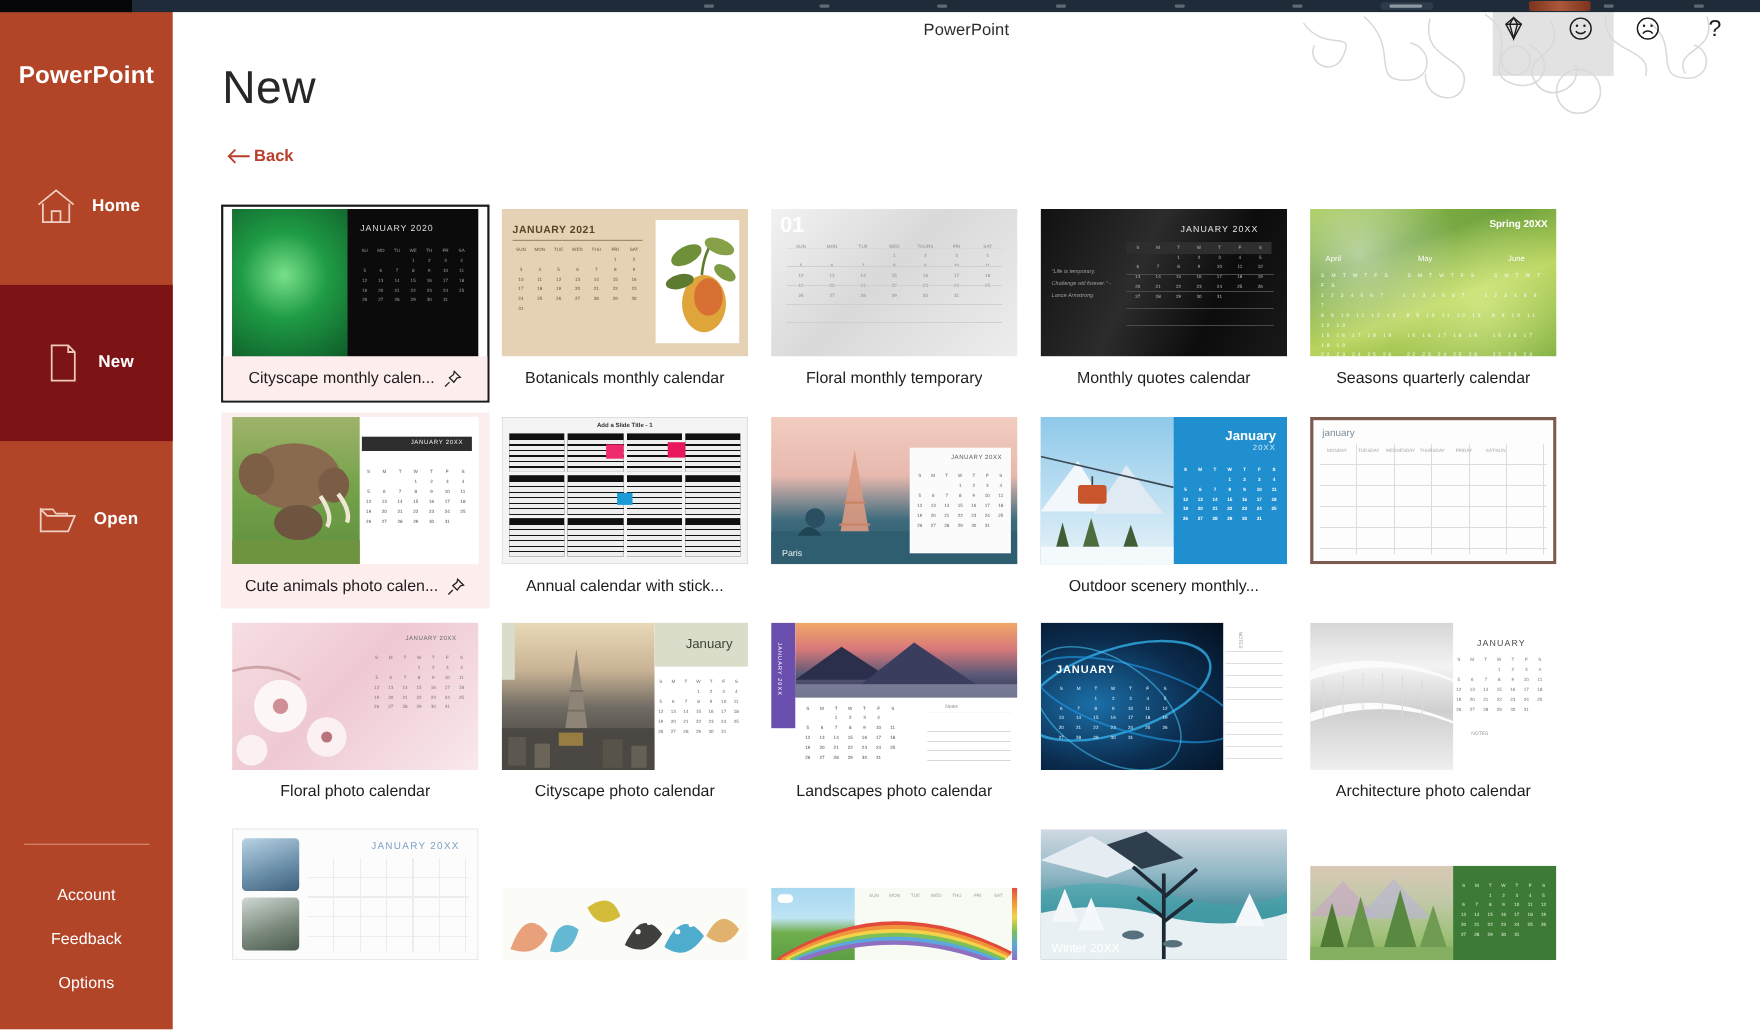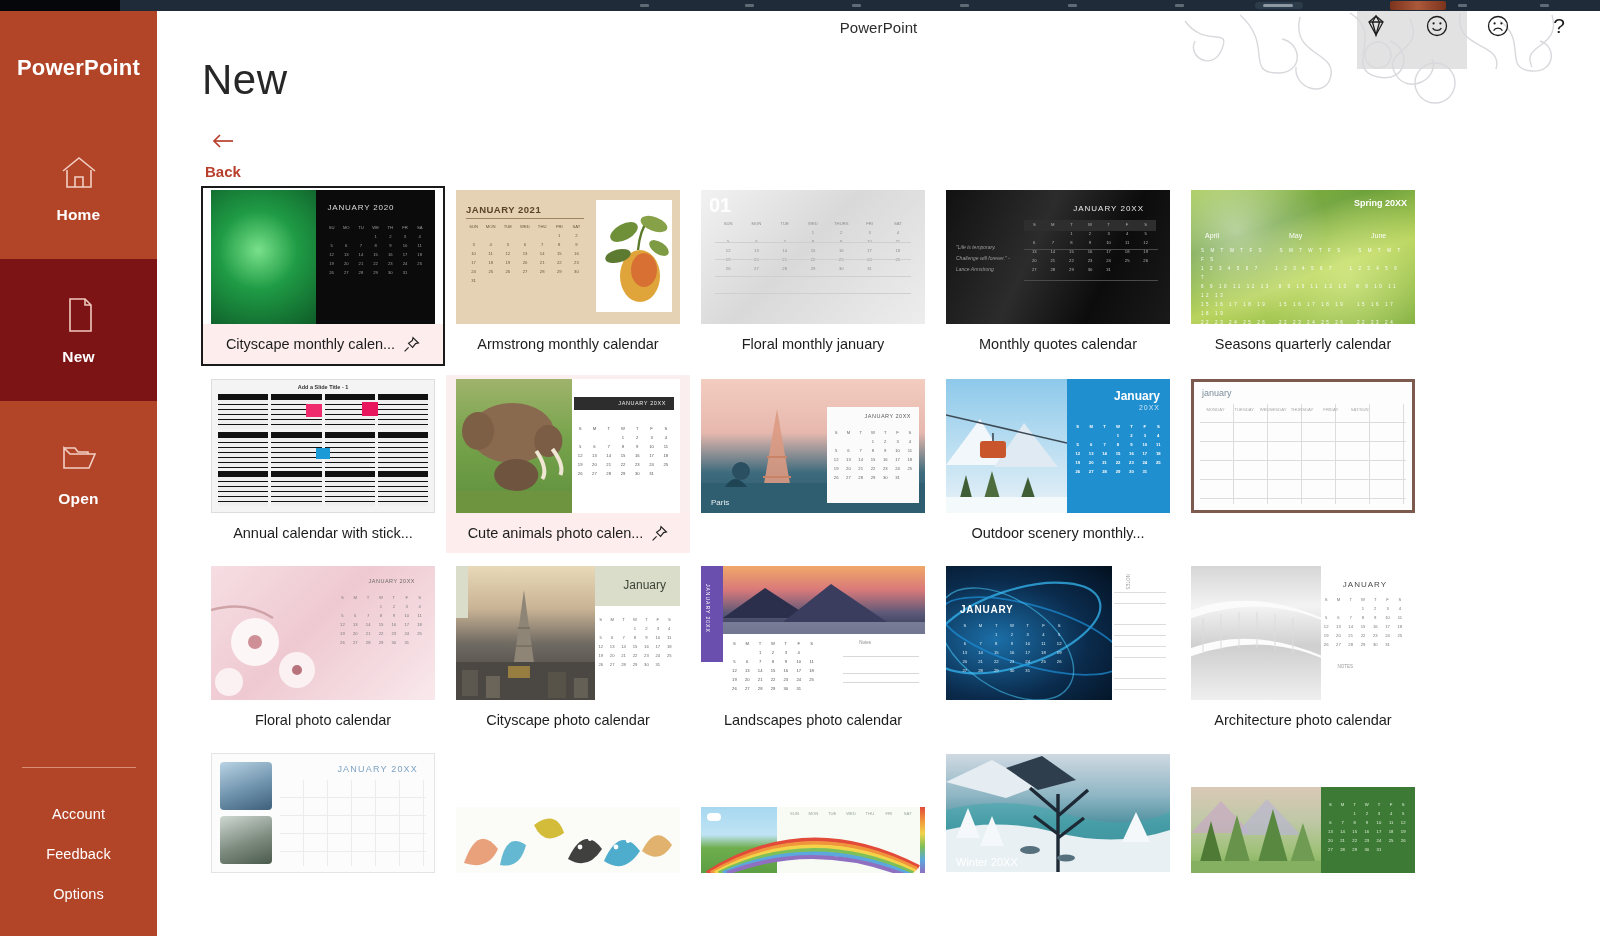--- a/index.html
+++ b/index.html
@@ -42,21 +42,21 @@
     padding-top: 11px;
     z-index: 30;
   }
   .brand {
     color: #ffffff; font-size: 22px; font-weight: bold;
     letter-spacing: .2px; text-align: center; margin-top: 44px;
   }
   .nav-list { margin-top: 36px; }
   .nav-item {
     position: relative; width: 157px; height: 142px;
-    display: flex; flex-direction: column; align-items: center; justify-content: center;
+    display: flex; align-items: center; justify-content: center;
     gap: 12px; cursor: pointer;
   }
   .nav-item.selected { background: #7c1315; }
   .nav-label {
     color: #ffffff; font-size: 15.5px; font-weight: bold; letter-spacing: .2px;
   }
   .nav-icon { width: 42px; height: 42px; display:block; }
   .nav-icon svg { width: 100%; height: 100%; display:block; }
 
   .sb-bottom { position: absolute; left: 0; bottom: 22px; width: 157px; }
@@ -95,22 +95,22 @@
   .page-title {
     position: absolute; top: 56px; left: 45px;
     font-size: 42px; font-weight: 300; color: #272727; letter-spacing: .5px;
   }
 
   .toolrow {
     position: absolute; top: 129px; left: 42px;
     display: flex; align-items: center; gap: 26px;
   }
   .back-btn {
-    display: flex; align-items: center; gap: 14px; cursor: pointer;
-    color: #b83f2b; font-size: 15px; font-weight: bold; padding: 4px 6px; flex-direction: column;
+    display: flex; align-items: center; gap: 2px; cursor: pointer;
+    color: #b83f2b; font-size: 15px; font-weight: bold; padding: 4px 6px;
   }
   .back-arrow { width: 24px; height: 16px; }
   .back-arrow svg { width:100%; height:100%; display:block; }
 
   .searchbox {
     position: relative; width: 447px; height: 36px;
     border: 1px solid #b9b9b9; background: #fff;
     display: flex; align-items: center;
   }
   .search-input {
@@ -416,21 +416,21 @@
               <ellipse cx="48" cy="70" rx="13" ry="17" fill="#d2462f" opacity=".55"></ellipse>
               <path d="M42 50 q2 -20 10 -30" stroke="#5d7a2d" stroke-width="2.4" fill="none"></path>
               <ellipse cx="28" cy="32" rx="15" ry="8" fill="#6f8f39" transform="rotate(-28 28 32)"></ellipse>
               <ellipse cx="58" cy="24" rx="14" ry="7" fill="#86a148" transform="rotate(20 58 24)"></ellipse>
               <ellipse cx="22" cy="56" rx="13" ry="6.5" fill="#5c7a30" transform="rotate(-14 22 56)"></ellipse>
               <ellipse cx="63" cy="48" rx="11" ry="6" fill="#7d9b42" transform="rotate(34 63 48)"></ellipse>
             </svg>
           </div>
         </div>
         <div class="label-row">
-          <span class="lbl">Armstrong monthly calendar</span>
+          <span class="lbl">Botanicals monthly calendar</span>
         </div>
       </div>
 
       <div class="cell">
         <div class="thumb-wrap">
           <div class="thumb" style="background:linear-gradient(135deg,#f2f2f2,#d9d9d9 45%,#ededed)">
             <div style="position:absolute;left:8px;top:4px;font-size:20px;font-weight:bold;color:#fff;opacity:.95">01</div>
             <div class="mini-grid" style="position:absolute;left:14px;top:30px;width:196px;color:#8e8e8e">
               <span>SUN</span>
                 <span>MON</span>
@@ -472,21 +472,21 @@
                 <span>28</span>
                 <span>29</span>
                 <span>30</span>
                 <span>31</span>
                 <span></span>
             </div>
             <div style="position:absolute;left:14px;top:36px;width:196px;height:84px;background:repeating-linear-gradient(180deg,transparent 0 16px,#cfcfcf 16px 17px)"></div>
           </div>
         </div>
         <div class="label-row">
-          <span class="lbl">Floral monthly january</span>
+          <span class="lbl">Floral monthly temporary</span>
         </div>
       </div>
 
       <div class="cell">
         <div class="thumb-wrap">
           <div class="thumb" style="background:linear-gradient(115deg,#111 0%,#2c2c2c 40%,#0c0c0c 70%,#1a1a1a 100%)">
             <div style="position:absolute;right:26px;top:14px;color:#e8e8e8;font-size:8px;letter-spacing:1px">JANUARY 20XX</div>
             <div style="position:absolute;left:78px;top:30px;width:132px;height:11px;background:#2e2e2e"></div>
             <div class="mini-grid" style="position:absolute;left:80px;top:31px;width:128px;color:#b4b4b4">
               <span>S</span>
@@ -557,62 +557,20 @@
               22 23 24 25 26&nbsp;&nbsp; 22 23 24 25 26&nbsp;&nbsp; 22 23 24 25 26<br>
               29 30&nbsp;&nbsp;&nbsp;&nbsp;&nbsp;&nbsp;&nbsp;&nbsp;&nbsp;&nbsp;&nbsp; 29 30 31&nbsp;&nbsp;&nbsp;&nbsp;&nbsp;&nbsp;&nbsp; 29 30
             </div>
           </div>
         </div>
         <div class="label-row">
           <span class="lbl">Seasons quarterly calendar</span>
         </div>
       </div>
 
-      <div class="cell">
-        <div class="thumb-wrap">
-          <div class="thumb" style="background:#f4f4f4;border:1px solid #ddd">
-            <div style="position:absolute;left:0;right:0;top:4px;text-align:center;font-size:5.5px;font-weight:bold;color:#333">Add a Slide Title - 1</div>
-            <div style="position:absolute;left:6px;top:14px;right:6px;bottom:6px;display:grid;grid-template-columns:repeat(4,1fr);grid-template-rows:repeat(3,1fr);gap:3px">
-              <div style="background:#111"></div>
-                <div style="background:#111"></div>
-                <div style="background:#111"></div>
-                <div style="background:#111"></div>
-              <div style="background:#111"></div>
-                <div style="background:#111"></div>
-                <div style="background:#111"></div>
-                <div style="background:#111"></div>
-              <div style="background:#111"></div>
-                <div style="background:#111"></div>
-                <div style="background:#111"></div>
-                <div style="background:#111"></div>
-            </div>
-            <div style="position:absolute;left:6px;top:14px;right:6px;bottom:6px;display:grid;grid-template-columns:repeat(4,1fr);grid-template-rows:repeat(3,1fr);gap:3px;pointer-events:none">
-              <div style="margin-top:6px;background:repeating-linear-gradient(180deg,#efefef 0 4px,#111 4px 5px)"></div>
-              <div style="margin-top:6px;background:repeating-linear-gradient(180deg,#efefef 0 4px,#111 4px 5px)"></div>
-              <div style="margin-top:6px;background:repeating-linear-gradient(180deg,#efefef 0 4px,#111 4px 5px)"></div>
-              <div style="margin-top:6px;background:repeating-linear-gradient(180deg,#efefef 0 4px,#111 4px 5px)"></div>
-              <div style="margin-top:6px;background:repeating-linear-gradient(180deg,#efefef 0 4px,#111 4px 5px)"></div>
-              <div style="margin-top:6px;background:repeating-linear-gradient(180deg,#efefef 0 4px,#111 4px 5px)"></div>
-              <div style="margin-top:6px;background:repeating-linear-gradient(180deg,#efefef 0 4px,#111 4px 5px)"></div>
-              <div style="margin-top:6px;background:repeating-linear-gradient(180deg,#efefef 0 4px,#111 4px 5px)"></div>
-              <div style="margin-top:6px;background:repeating-linear-gradient(180deg,#efefef 0 4px,#111 4px 5px)"></div>
-              <div style="margin-top:6px;background:repeating-linear-gradient(180deg,#efefef 0 4px,#111 4px 5px)"></div>
-              <div style="margin-top:6px;background:repeating-linear-gradient(180deg,#efefef 0 4px,#111 4px 5px)"></div>
-              <div style="margin-top:6px;background:repeating-linear-gradient(180deg,#efefef 0 4px,#111 4px 5px)"></div>
-            </div>
-            <div style="position:absolute;left:94px;top:24px;width:16px;height:13px;background:#ef2b6d"></div>
-            <div style="position:absolute;left:150px;top:22px;width:16px;height:14px;background:#e8175d"></div>
-            <div style="position:absolute;left:104px;top:68px;width:14px;height:11px;background:#1a9ad6"></div>
-          </div>
-        </div>
-        <div class="label-row">
-          <span class="lbl">Annual calendar with stick...</span>
-        </div>
-      </div>
-
       <div class="cell hovered">
         <div class="thumb-wrap">
           <div class="thumb" style="background:#fff">
             <div class="tn" style="width:52%;background:linear-gradient(180deg,#9fb36b 0%,#76a34b 45%,#5f8f3d 100%)"></div>
             <svg style="position:absolute;left:0;top:0;width:52%;height:100%" viewBox="0 0 116 134" preserveAspectRatio="none">
               <ellipse cx="56" cy="54" rx="42" ry="30" fill="#8a6a4f"></ellipse>
               <ellipse cx="22" cy="52" rx="16" ry="19" fill="#7d5f45"></ellipse>
               <ellipse cx="92" cy="62" rx="14" ry="16" fill="#7a5d44"></ellipse>
               <ellipse cx="60" cy="96" rx="22" ry="16" fill="#6f5440"></ellipse>
               <path d="M80 72 q12 18 6 28" stroke="#efe6d4" stroke-width="4" fill="none"></path>
@@ -673,20 +631,62 @@
             <svg viewBox="0 0 17 17" fill="none" stroke="#222" stroke-width="1.2">
               <path d="M10 1.6 L15.4 7 L12.6 7.6 L9.6 11.4 L5.6 7.4 L9.4 4.4 Z"></path>
               <path d="M5.6 11.4 L1.6 15.4"></path>
             </svg>
           </span>
         </div>
       </div>
 
       <div class="cell">
         <div class="thumb-wrap">
+          <div class="thumb" style="background:#f4f4f4;border:1px solid #ddd">
+            <div style="position:absolute;left:0;right:0;top:4px;text-align:center;font-size:5.5px;font-weight:bold;color:#333">Add a Slide Title - 1</div>
+            <div style="position:absolute;left:6px;top:14px;right:6px;bottom:6px;display:grid;grid-template-columns:repeat(4,1fr);grid-template-rows:repeat(3,1fr);gap:3px">
+              <div style="background:#111"></div>
+                <div style="background:#111"></div>
+                <div style="background:#111"></div>
+                <div style="background:#111"></div>
+              <div style="background:#111"></div>
+                <div style="background:#111"></div>
+                <div style="background:#111"></div>
+                <div style="background:#111"></div>
+              <div style="background:#111"></div>
+                <div style="background:#111"></div>
+                <div style="background:#111"></div>
+                <div style="background:#111"></div>
+            </div>
+            <div style="position:absolute;left:6px;top:14px;right:6px;bottom:6px;display:grid;grid-template-columns:repeat(4,1fr);grid-template-rows:repeat(3,1fr);gap:3px;pointer-events:none">
+              <div style="margin-top:6px;background:repeating-linear-gradient(180deg,#efefef 0 4px,#111 4px 5px)"></div>
+              <div style="margin-top:6px;background:repeating-linear-gradient(180deg,#efefef 0 4px,#111 4px 5px)"></div>
+              <div style="margin-top:6px;background:repeating-linear-gradient(180deg,#efefef 0 4px,#111 4px 5px)"></div>
+              <div style="margin-top:6px;background:repeating-linear-gradient(180deg,#efefef 0 4px,#111 4px 5px)"></div>
+              <div style="margin-top:6px;background:repeating-linear-gradient(180deg,#efefef 0 4px,#111 4px 5px)"></div>
+              <div style="margin-top:6px;background:repeating-linear-gradient(180deg,#efefef 0 4px,#111 4px 5px)"></div>
+              <div style="margin-top:6px;background:repeating-linear-gradient(180deg,#efefef 0 4px,#111 4px 5px)"></div>
+              <div style="margin-top:6px;background:repeating-linear-gradient(180deg,#efefef 0 4px,#111 4px 5px)"></div>
+              <div style="margin-top:6px;background:repeating-linear-gradient(180deg,#efefef 0 4px,#111 4px 5px)"></div>
+              <div style="margin-top:6px;background:repeating-linear-gradient(180deg,#efefef 0 4px,#111 4px 5px)"></div>
+              <div style="margin-top:6px;background:repeating-linear-gradient(180deg,#efefef 0 4px,#111 4px 5px)"></div>
+              <div style="margin-top:6px;background:repeating-linear-gradient(180deg,#efefef 0 4px,#111 4px 5px)"></div>
+            </div>
+            <div style="position:absolute;left:94px;top:24px;width:16px;height:13px;background:#ef2b6d"></div>
+            <div style="position:absolute;left:150px;top:22px;width:16px;height:14px;background:#e8175d"></div>
+            <div style="position:absolute;left:104px;top:68px;width:14px;height:11px;background:#1a9ad6"></div>
+          </div>
+        </div>
+        <div class="label-row">
+          <span class="lbl">Annual calendar with stick...</span>
+        </div>
+      </div>
+
+      <div class="cell">
+        <div class="thumb-wrap">
           <div class="thumb" style="background:linear-gradient(180deg,#f3cdc0 0%,#e7b8ae 40%,#3d6b7d 70%,#2b5566 100%)">
             <svg style="position:absolute;inset:0;width:100%;height:100%" viewBox="0 0 224 134" preserveAspectRatio="none">
               <path d="M60 122 L76 30 L92 122 Z" fill="#dc9a82" opacity=".9"></path>
               <path d="M66 78 L86 78 M62 98 L90 98" stroke="#c98468" stroke-width="2"></path>
               <rect x="0" y="104" width="224" height="30" fill="#2f5e70"></rect>
               <circle cx="40" cy="92" r="9" fill="#2a4f61"></circle>
               <path d="M24 108 q10 -16 22 0" fill="#1f4454"></path>
               <rect x="140" y="108" width="14" height="10" fill="#39798b"></rect>
               <rect x="162" y="110" width="12" height="8" fill="#39798b"></rect>
               <text x="10" y="126" fill="#e8eef0" font-size="8" font-family="Liberation Sans, sans-serif">Paris</text>

